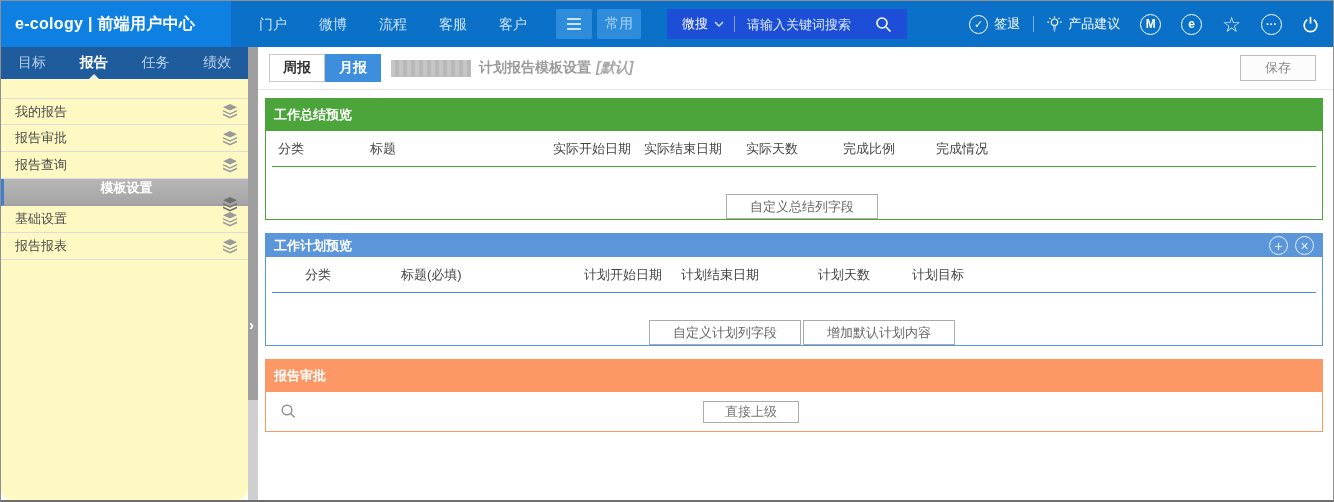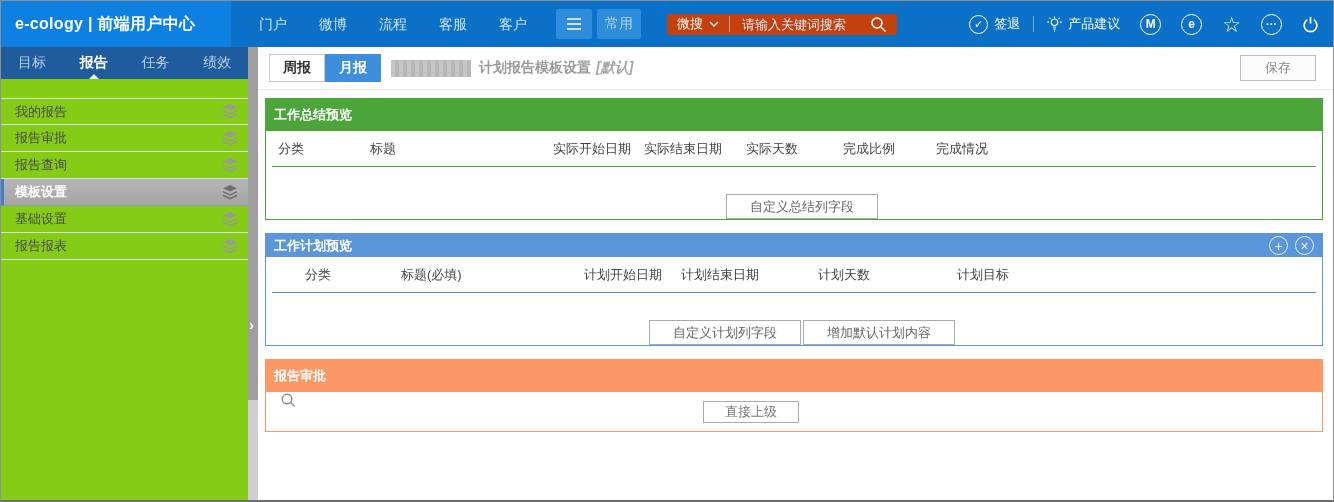--- a/index.html
+++ b/index.html
@@ -11,58 +11,58 @@
   
   .topbar{flex:0 0 46px;background:#0A70C8;display:flex;align-items:center;color:#fff;}
   .logo{width:230px;height:100%;background:#0E80E1;display:flex;align-items:center;
         padding-left:14px;font-size:16px;font-weight:bold;letter-spacing:.3px;flex:0 0 230px;}
   .topnav{display:flex;margin-left:12px;}
   .topnav-item{color:#cfe4f8;font-size:14px;padding:0 16px;cursor:pointer;line-height:46px;}
   .tb-btn{height:30px;border:none;border-radius:2px;background:#2E8CDC;color:#fff;
           display:flex;align-items:center;justify-content:center;cursor:pointer;}
   .menu-btn{width:36px;margin-left:13px;}
   .quick-btn{width:44px;margin-left:5px;color:#AFD5F4;font-size:14px;}
-  .searchbox{display:flex;align-items:center;height:21px;background:#c2410c;border-radius:2px;
-             margin-left:26px;padding:0 10px;}
+  .searchbox{display:flex;align-items:center;height:30px;background:#1d4ed8;border-radius:2px;
+             margin-left:26px;padding:0 15px;}
   .scope{display:flex;align-items:center;gap:6px;font-size:13px;color:#fff;cursor:pointer;}
   .sb-divider{width:1px;height:16px;background:rgba(255,255,255,.45);margin:0 10px;}
   .searchbox input{background:transparent;border:none;outline:none;color:#fff;width:126px;font-size:13px;}
   .searchbox input::placeholder{color:#dcecfa;opacity:1;}
   .magnifier{margin-left:4px;display:flex;cursor:pointer;}
   .tb-right{margin-left:auto;display:flex;align-items:center;margin-right:14px;font-size:13px;}
   .signout{display:flex;align-items:center;gap:6px;cursor:pointer;}
   .ic-check{width:19px;height:19px;border:1.5px solid #fff;border-radius:50%;display:flex;
             align-items:center;justify-content:center;font-size:11px;}
   .vdiv{width:1px;height:16px;background:rgba(255,255,255,.45);margin:0 13px;}
   .suggest{display:flex;align-items:center;gap:6px;cursor:pointer;}
   .circle-ic{width:21px;height:21px;border:1.5px solid #fff;border-radius:50%;display:flex;
              align-items:center;justify-content:center;font-size:12px;font-weight:bold;
              margin-left:20px;cursor:pointer;position:relative;}
   .dots-ic{font-size:11px;letter-spacing:0;font-weight:bold;}
   .star-ic{font-size:21px;margin-left:20px;cursor:pointer;line-height:1;}
   .power-ic{margin-left:20px;display:flex;cursor:pointer;}
 
   
   .body{flex:1;display:flex;min-height:0;}
-  .sidebar{flex:0 0 247px;background:#84cc16;display:flex;flex-direction:column;}
+  .sidebar{flex:0 0 247px;background:#fef9c3;display:flex;flex-direction:column;border-radius:11px;}
   .side-tabs{flex:0 0 32px;background:#1E5C9E;display:flex;align-items:stretch;
              justify-content:space-around;}
   .side-tab{color:#B7CFE9;font-size:14px;display:flex;align-items:center;position:relative;
             cursor:pointer;padding:0 2px;}
   .side-tab.active{color:#fff;font-weight:bold;}
   .side-tab.active::after{content:"";position:absolute;left:50%;bottom:0;transform:translateX(-50%);
             border-left:5px solid transparent;border-right:5px solid transparent;
             border-bottom:5px solid #EFEFEF;}
   .side-menu{list-style:none;margin:19px 0 0;padding:0;}
   .side-item{height:27px;display:flex;align-items:center;padding:0 10px 0 14px;
              border-bottom:1px solid #DDDDDD;color:#4a4a4a;font-size:13px;cursor:pointer;text-align:center;}
   .side-item:first-child{border-top:1px solid #DDDDDD;}
   .side-item .layers{margin-left:auto;color:#9a9a9a;display:flex;}
   .side-item.selected{background:linear-gradient(#b7b7b7,#a4a4a4);color:#fff;font-weight:bold;
-             border-left:3px solid #3E7FD0;padding-left:11px;border-bottom-color:#9c9c9c;}
+             border-left:3px solid #3E7FD0;padding-left:11px;border-bottom-color:#9c9c9c;flex-direction:column;}
   .side-item.selected .layers{color:#6f6f6f;}
 
   .splitter{flex:0 0 10px;background:linear-gradient(#9f9f9f 0 78%,#cfcfcf 78%);position:relative;cursor:col-resize;}
   .splitter .arrow{position:absolute;top:270px;left:1px;color:#fff;font-size:15px;font-weight:bold;line-height:1;}
 
   
   .content{flex:1;background:#fff;display:flex;flex-direction:column;min-width:0;}
   .content-header{flex:0 0 43px;display:flex;align-items:center;padding-left:11px;
                   border-bottom:1px solid #E6E6E6;}
   .tab-btn{height:28px;min-width:52px;padding:0 13px;font-size:14px;font-weight:bold;background:#fff;
@@ -88,28 +88,28 @@
            line-height:1;cursor:pointer;}
   .head-ic + .head-ic{margin-left:7px;}
   .head-spacer{margin-left:auto;display:flex;}
 
   .colrow{position:relative;height:36px;font-size:13px;color:#444;}
   .colrow::after{content:"";position:absolute;left:6px;right:6px;bottom:0;border-bottom:1px solid;}
   .green .colrow::after{border-color:#4BA53B;}
   .blue  .colrow::after{border-color:#4F8CD6;}
   .col{position:absolute;top:50%;transform:translateY(-50%);white-space:nowrap;}
   .g0{left:12px;} .g1{left:104px;} .g2{left:287px;} .g3{left:378px;} .g4{left:480px;} .g5{left:577px;} .g6{left:670px;}
-  .b0{left:39px;} .b1{left:135px;} .b2{left:318px;} .b3{left:415px;} .b4{left:552px;} .b5{left:691px;}
+  .b0{left:39px;} .b1{left:135px;} .b2{left:318px;} .b3{left:415px;} .b4{left:552px;} .b5{left:646px;}
 
   .btnrow{height:52px;display:flex;align-items:flex-end;justify-content:center;}
   .shift8{position:relative;left:8px;display:flex;gap:2px;}
   .panel-btn{height:25px;min-width:152px;padding:0 10px;background:#fff;border:1px solid #ABABAB;
              color:#666;font-size:13px;cursor:pointer;}
 
-  .approw{height:39px;position:relative;display:flex;align-items:flex-start;}
+  .approw{height:39px;position:relative;display:flex;align-items:center;}
   .ap-search{margin-left:14px;display:flex;cursor:pointer;}
   .approval-btn{position:absolute;left:437px;top:50%;transform:translateY(-50%);width:96px;height:22px;
              background:#fff;border:1px solid #ABABAB;color:#777;font-size:13px;cursor:pointer;}
 </style>
 </head>
 <body>
 
 <div class="app">
 
   <header class="topbar">

